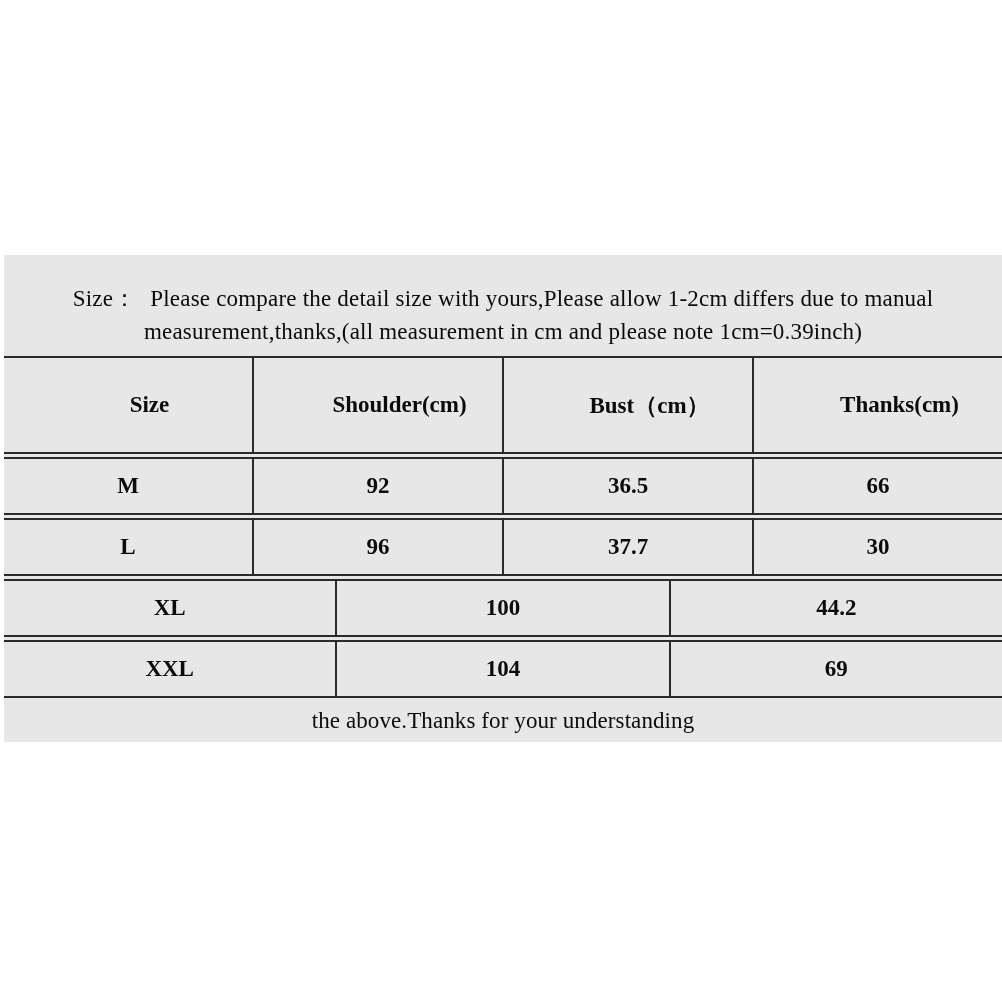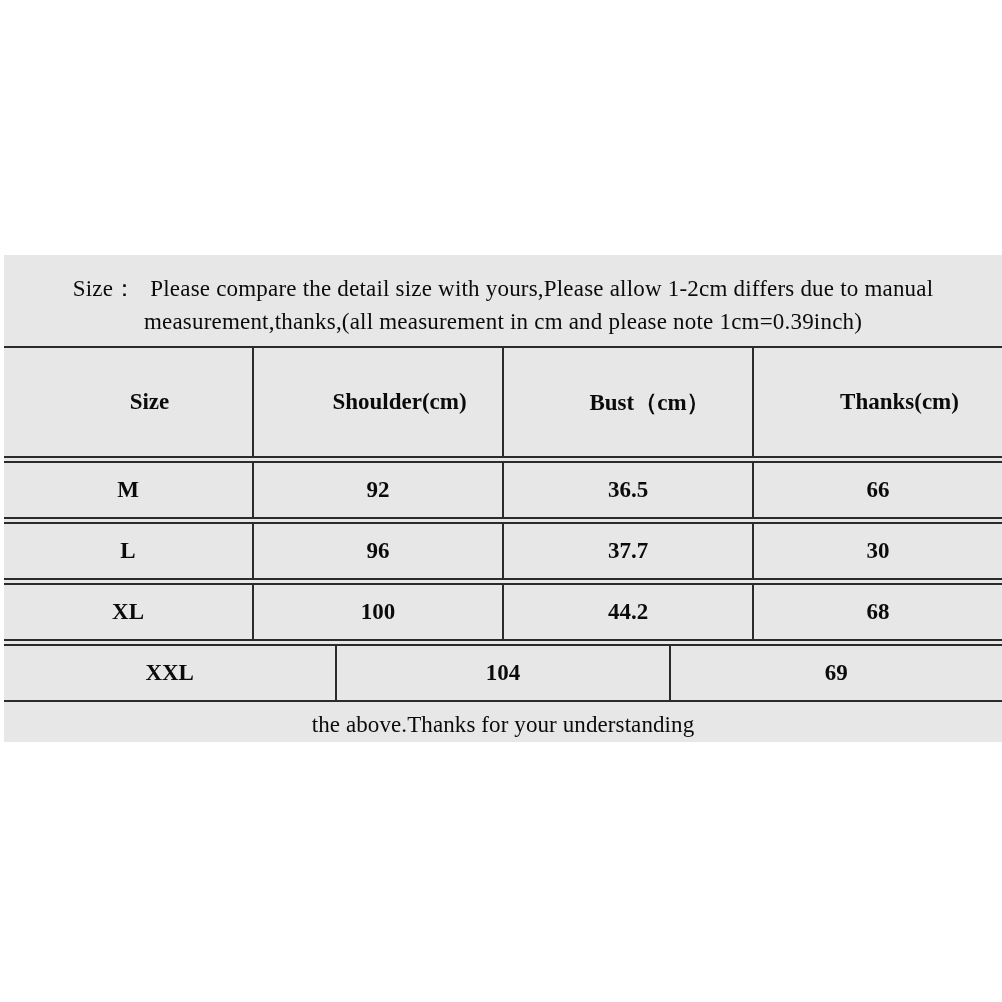--- a/index.html
+++ b/index.html
@@ -20,21 +20,21 @@
     position: absolute;
     left: 4px;
     right: 0;
     top: 255px;
     height: 487px;
     background: #e7e7e7;
   }
   
   .intro {
     height: 74px;
-    padding-top: 17px;
+    padding-top: 27px;
     text-align: center;
     font-size: 23px;
     line-height: 33px;
     letter-spacing: 0.2px;
   }
   .intro .size-label {
     margin-right: 14px;
   }
   
   .sizetable {
@@ -56,21 +56,21 @@
     justify-content: center;
     text-align: center;
     font-weight: bold;
     font-size: 23px;
     border-left: 2px solid #2b2b2b;
   }
   .tcell:first-child {
     border-left: none;
   }
   .trow.header .tcell {
-    height: 108px;
+    height: 94px;
     padding-left: 43px;
   }
   .trow.data .tcell {
     height: 54px;
   }
   
   .footer-note {
     padding-top: 7px;
     text-align: center;
     font-size: 23px;
@@ -108,21 +108,20 @@
         <div class="tcell">L</div>
         <div class="tcell">96</div>
         <div class="tcell">37.7</div>
         <div class="tcell">30</div>
       </div>
 
       <div class="trow data">
         <div class="tcell">XL</div>
         <div class="tcell">100</div>
         <div class="tcell">44.2</div>
-        <div class="tcell">68</div>
       </div>
 
       <div class="trow data">
         <div class="tcell">XXL</div>
         <div class="tcell">104</div>
         <div class="tcell">69</div>
       </div>
     </div>
 
     <div class="footer-note">

